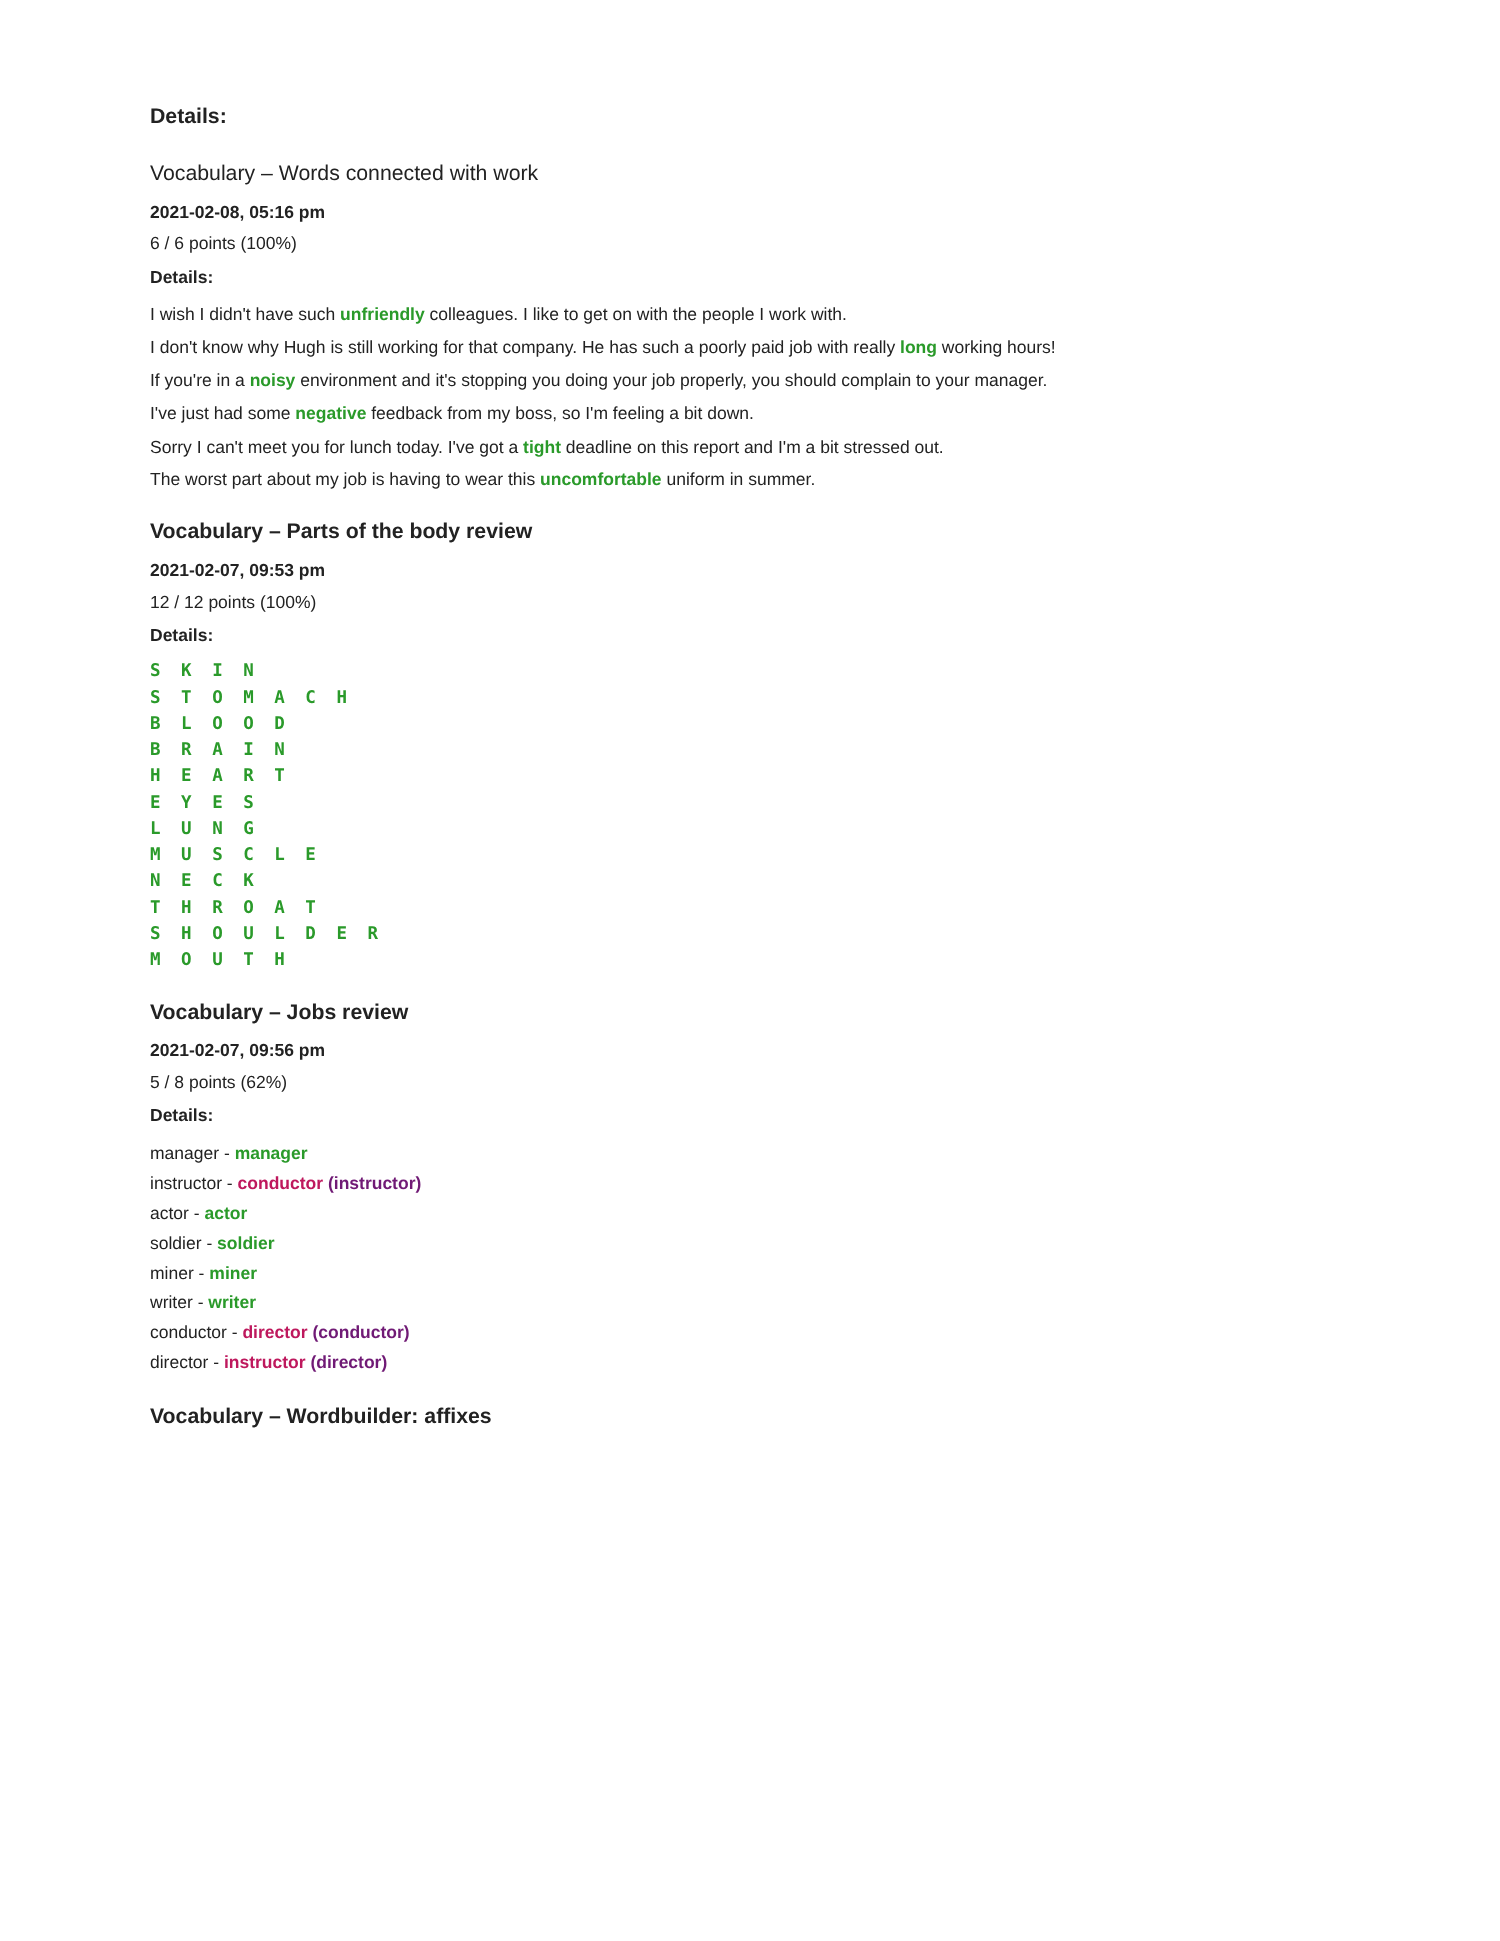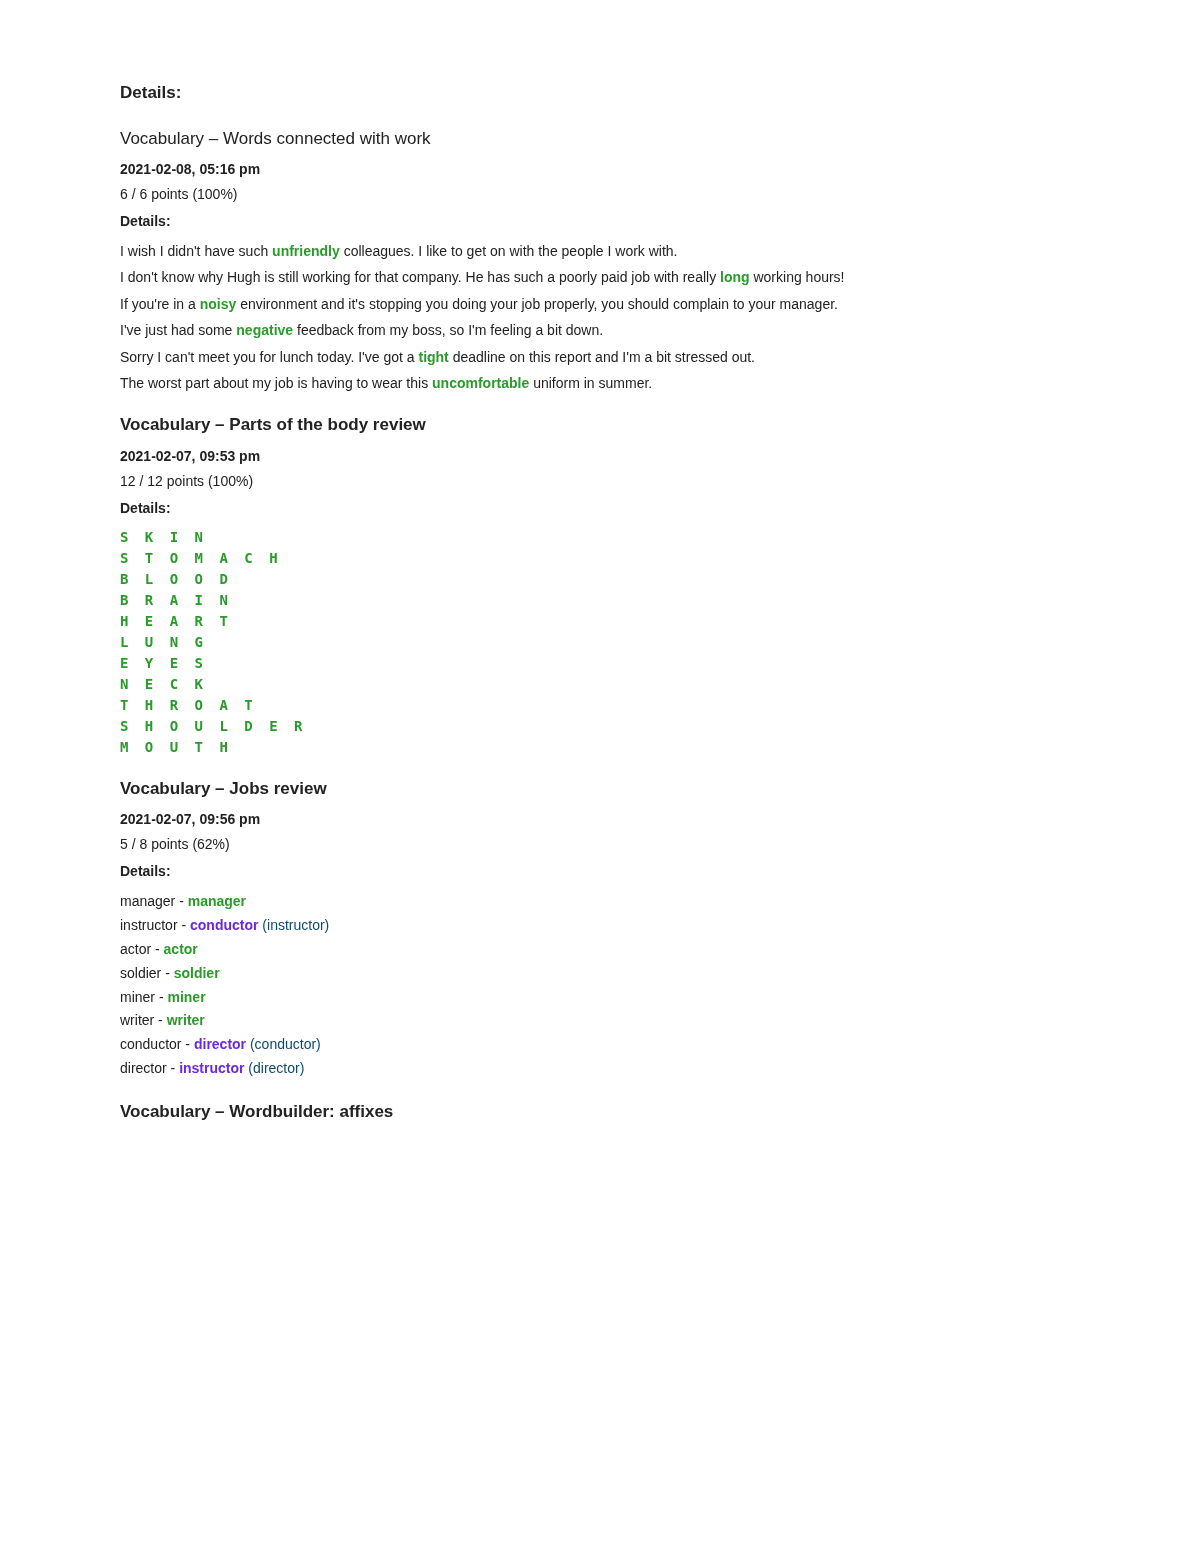--- a/index.html
+++ b/index.html
@@ -39,21 +39,21 @@
     }
     .content-block {
       margin-bottom: 18px;
     }
     .content-text {
       font-size: 14px;
       line-height: 1.6;
       margin-bottom: 4px;
     }
     .green { color: #2a9a2a; font-weight: bold; }
-    .red { color: #6d28d9; font-weight: bold; }
+    .red { color: #be185d; font-weight: bold; }
     .spaced-letters {
       letter-spacing: 4px;
       font-family: monospace;
       font-size: 14px;
       font-weight: bold;
     }
     .vocab-heading {
       font-weight: bold;
       font-size: 17px;
       margin-top: 10px;
@@ -62,22 +62,22 @@
     .page-heading {
       font-weight: bold;
       font-size: 17px;
       margin-bottom: 20px;
     }
     .pair-line {
       font-size: 14px;
       line-height: 1.7;
     }
     .note {
-      color: #0c4a6e;
-      font-weight: normal;
+      color: #701a75;
+      font-weight: bold;
     }
   </style>
 </head>
 <body>
 
 <div class="page-heading">Details:</div>
 
 <div class="content-block">
   <div class="section-title">Vocabulary – Words connected with work</div>
   <div class="meta">2021-02-08, 05:16 pm</div>
@@ -97,22 +97,23 @@
   <div class="vocab-heading">Vocabulary – Parts of the body review</div>
   <div class="meta">2021-02-07, 09:53 pm</div>
   <div class="points">12 / 12 points (100%)</div>
   <div class="details-label">Details:</div>
   <div>
     <div class="spaced-letters green">S K I N</div>
     <div class="spaced-letters green">S T O M A C H</div>
     <div class="spaced-letters green">B L O O D</div>
     <div class="spaced-letters green">B R A I N</div>
     <div class="spaced-letters green">H E A R T</div>
+    <div class="spaced-letters green">E Y E S</div>
     <div class="spaced-letters green">L U N G</div>
-    <div class="spaced-letters green">E Y E S</div>
+    <div class="spaced-letters green">M U S C L E</div>
     <div class="spaced-letters green">N E C K</div>
     <div class="spaced-letters green">T H R O A T</div>
     <div class="spaced-letters green">S H O U L D E R</div>
     <div class="spaced-letters green">M O U T H</div>
   </div>
 </div>
 
 <div class="content-block">
   <div class="vocab-heading">Vocabulary – Jobs review</div>
   <div class="meta">2021-02-07, 09:56 pm</div>

